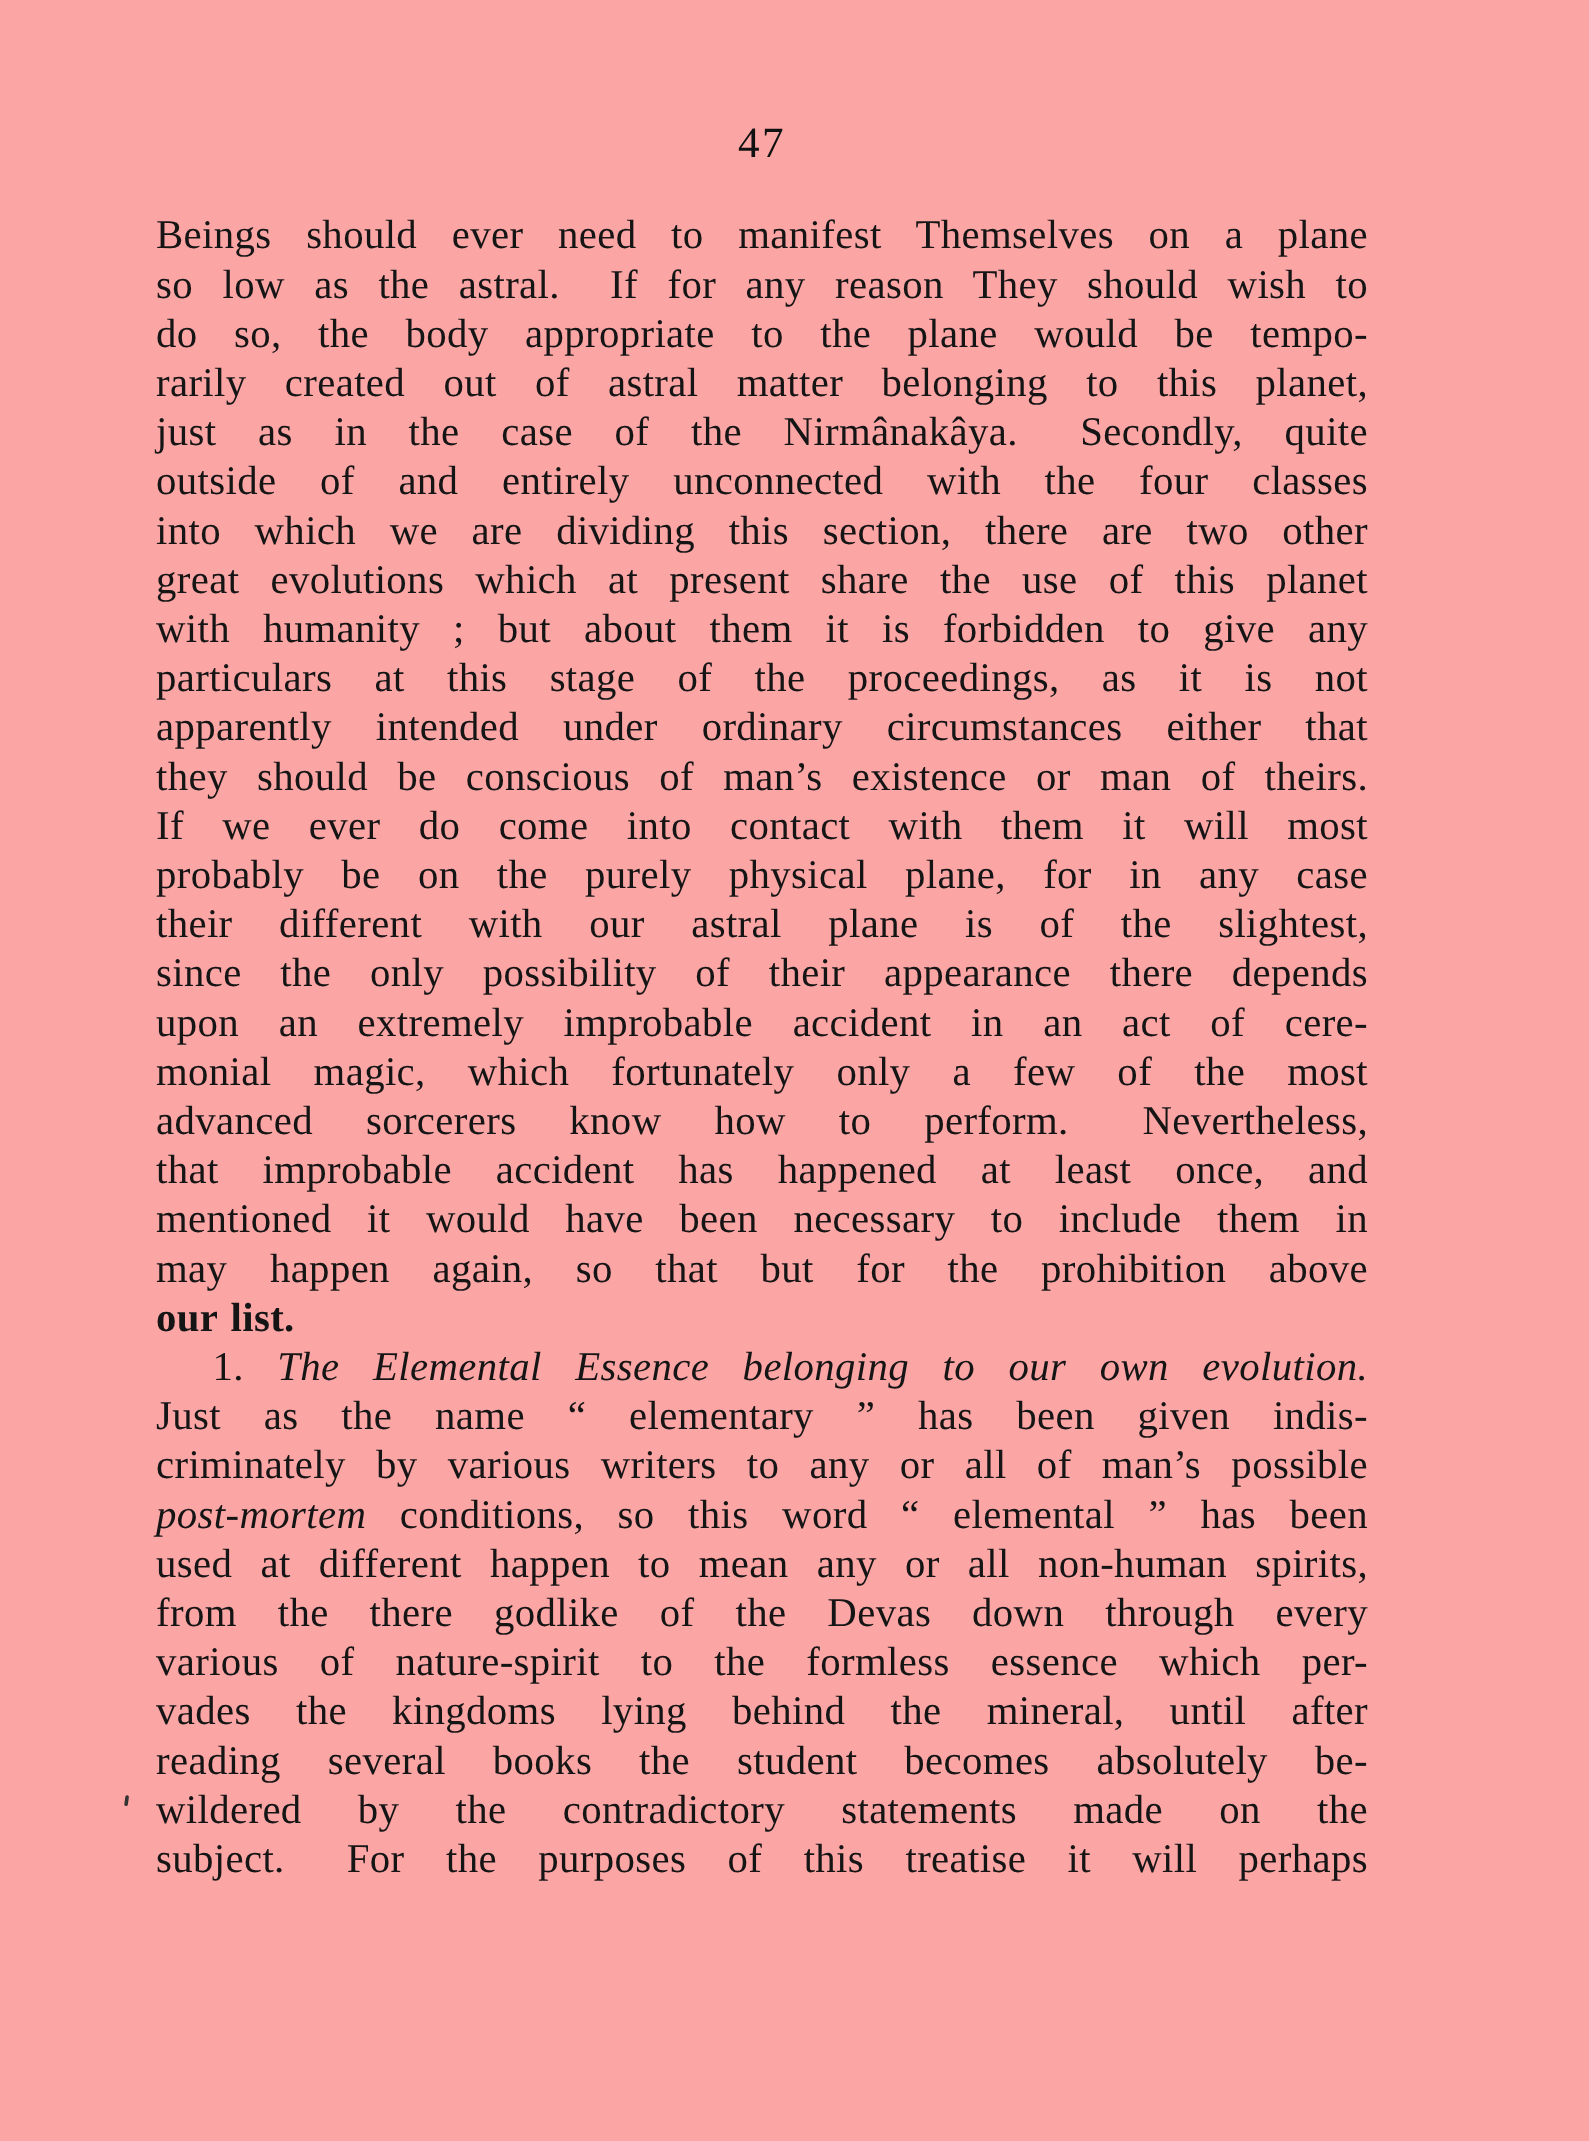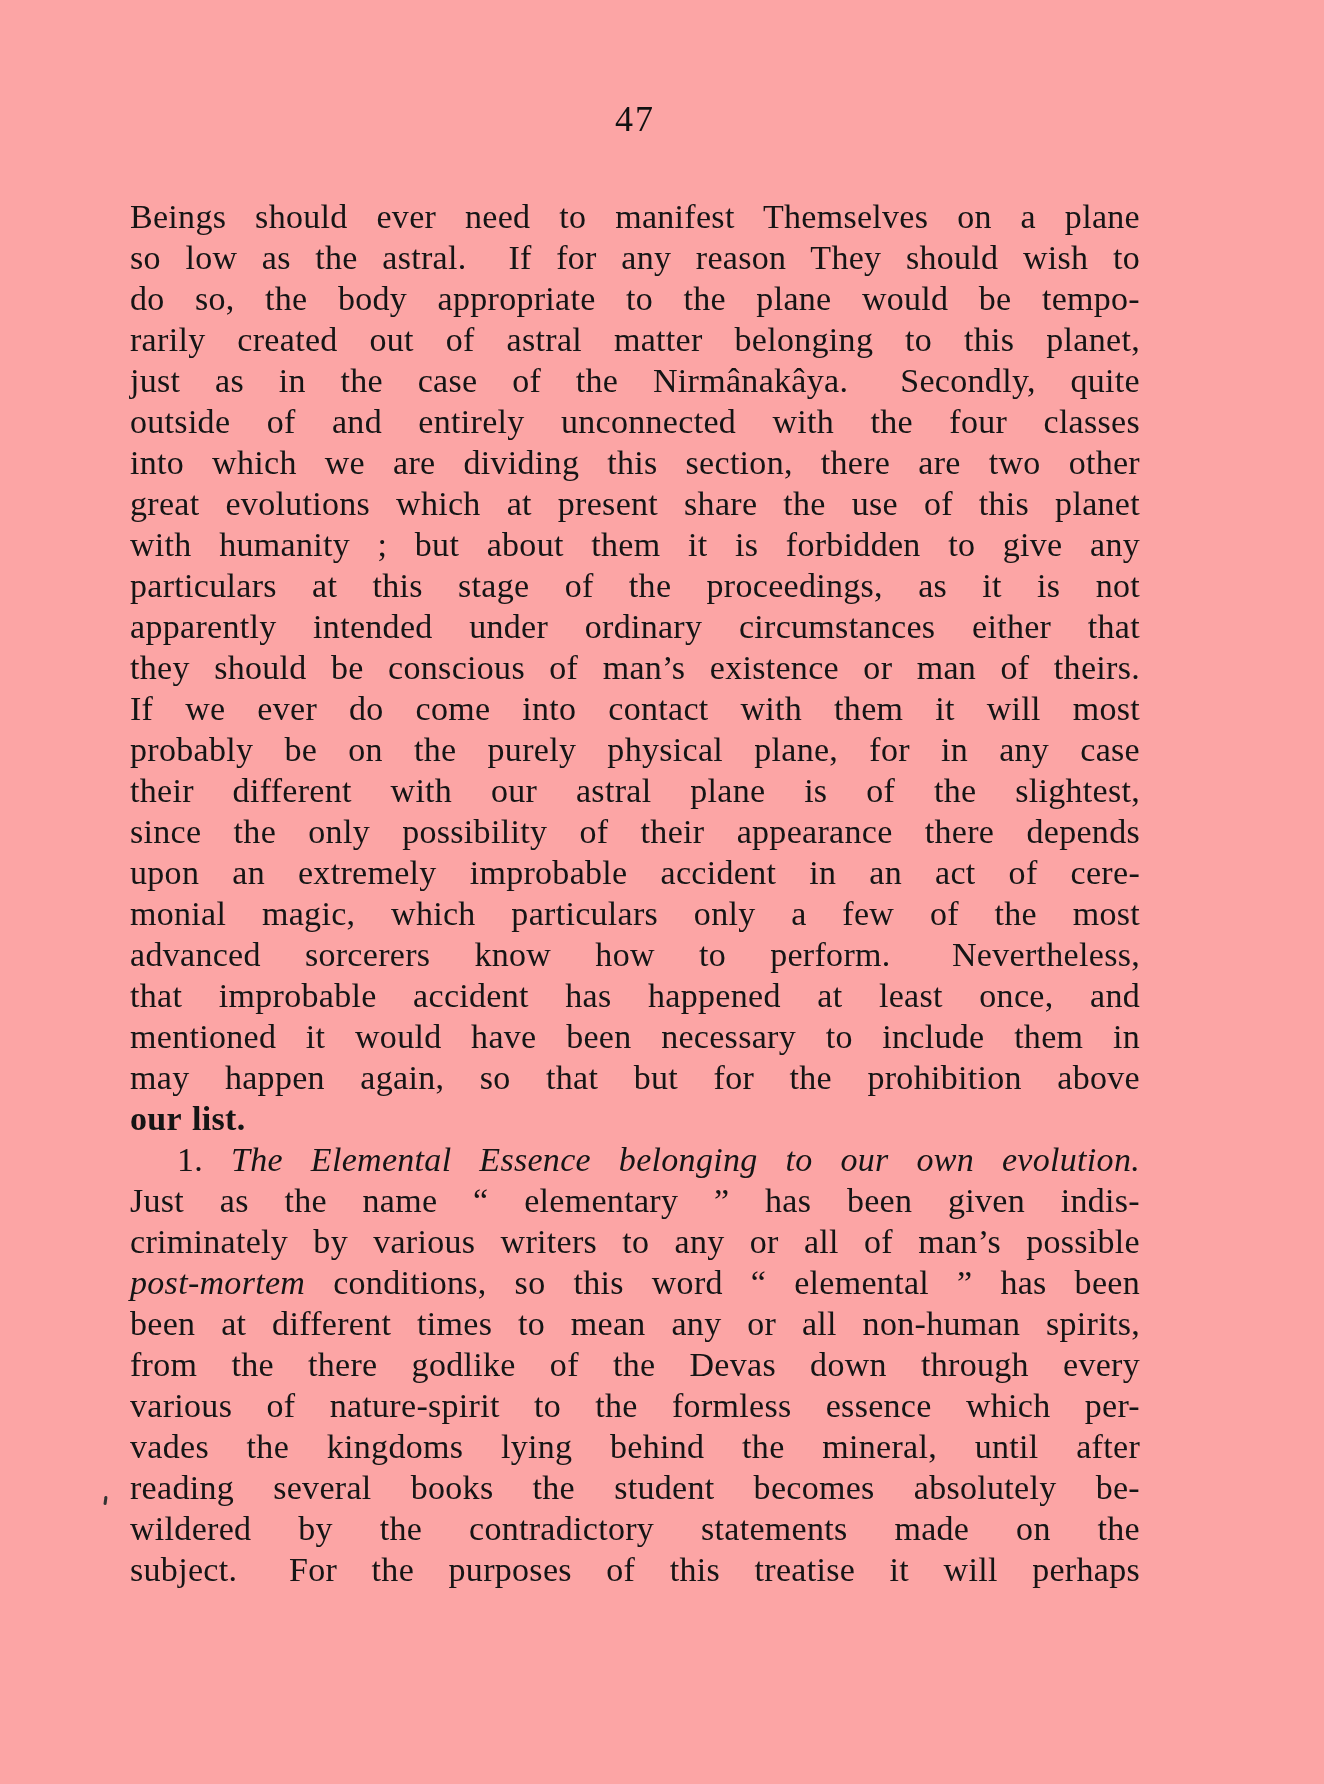--- a/index.html
+++ b/index.html
@@ -18,21 +18,21 @@
     top: 98px;
     width: 1010px;
     text-align: center;
     font-size: 36px;
     letter-spacing: 2px;
     color: #111;
   }
   .text-block {
     position: absolute;
     left: 130px;
-    top: 196px;
+    top: 176px;
     width: 1010px;
   }
   .line {
     height: 41px;
     line-height: 41px;
     font-size: 34px;
     letter-spacing: 0.3px;
     word-spacing: 2px;
     white-space: nowrap;
     text-align: justify;
@@ -70,31 +70,31 @@
       <div class="line"><span>great evolutions which at present share the use of this planet</span></div>
       <div class="line"><span>with humanity ; but about them it is forbidden to give any</span></div>
       <div class="line"><span>particulars at this stage of the proceedings, as it is not</span></div>
       <div class="line"><span>apparently intended under ordinary circumstances either that</span></div>
       <div class="line"><span>they should be conscious of man’s existence or man of theirs.</span></div>
       <div class="line"><span>If we ever do come into contact with them it will most</span></div>
       <div class="line"><span>probably be on the purely physical plane, for in any case</span></div>
       <div class="line"><span>their different with our astral plane is of the slightest,</span></div>
       <div class="line"><span>since the only possibility of their appearance there depends</span></div>
       <div class="line"><span>upon an extremely improbable accident in an act of cere-</span></div>
-      <div class="line"><span>monial magic, which particulars only a few of the most</span></div>
+      <div class="line"><span>monial magic, which fortunately only a few of the most</span></div>
       <div class="line"><span>advanced sorcerers know how to perform.&nbsp; Nevertheless,</span></div>
       <div class="line"><span>that improbable accident has happened at least once, and</span></div>
       <div class="line"><span>mentioned it would have been necessary to include them in</span></div>
       <div class="line"><span>may happen again, so that but for the prohibition above</span></div>
       <div class="line no-justify"><span>our list.</span></div>
       <div class="line indent"><span>1. </span><i>The Elemental Essence belonging to our own evolution.</i></div>
       <div class="line"><span>Just as the name “ elementary ” has been given indis-</span></div>
       <div class="line"><span>criminately by various writers to any or all of man’s possible</span></div>
       <div class="line"><i>post-mortem</i><span> conditions, so this word “ elemental ” has been</span></div>
-      <div class="line"><span>been at different times to mean any or all non-human spirits,</span></div>
+      <div class="line"><span>used at different happen to mean any or all non-human spirits,</span></div>
       <div class="line"><span>from the there godlike of the Devas down through every</span></div>
       <div class="line"><span>various of nature-spirit to the formless essence which per-</span></div>
       <div class="line"><span>vades the kingdoms lying behind the mineral, until after</span></div>
       <div class="line"><span>reading several books the student becomes absolutely be-</span></div>
       <div class="line"><span>wildered by the contradictory statements made on the</span></div>
       <div class="line"><span>subject.&nbsp; For the purposes of this treatise it will perhaps</span></div>
     </div>
 
   <span class="ink-speck"></span>
 </div>

